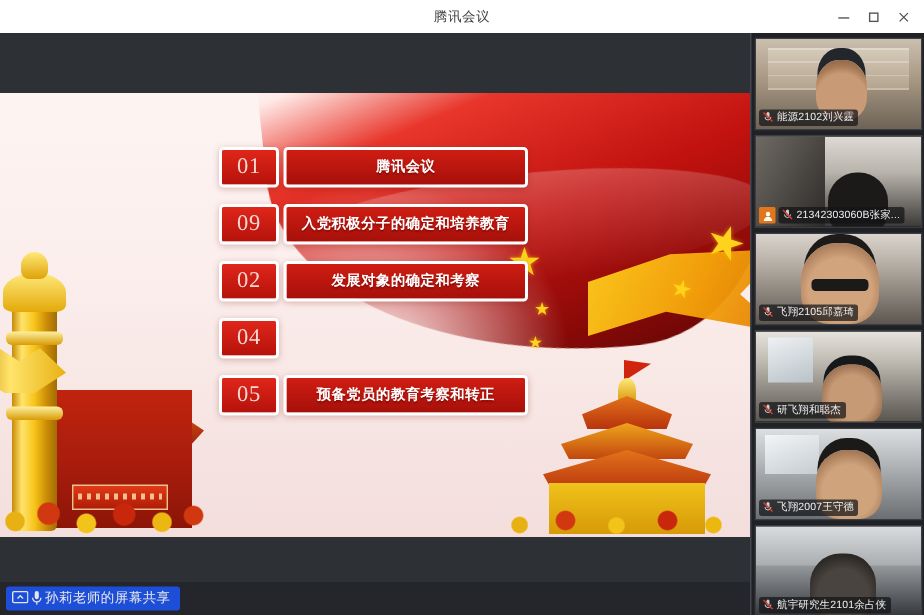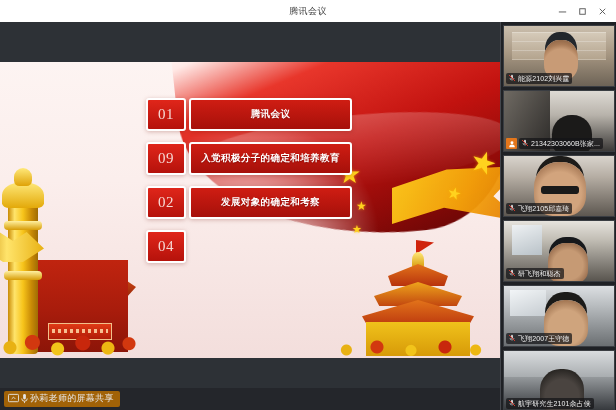--- a/index.html
+++ b/index.html
@@ -171,21 +171,21 @@
   
   .catalog{
     position:absolute;left:72px;top:44px;width:46px;
     font-family:"DejaVu Sans","Liberation Sans",sans-serif;
     color:#c41a10;font-weight:bold;font-size:25px;line-height:1.25;
     text-align:center;letter-spacing:2px;
     text-shadow:0 1px 1px rgba(150,0,0,.25);
   }
   .rows{position:absolute;left:146px;top:36px;width:206px;}
   .row{
-    position:relative;height:33px;margin-bottom:11px;display:flex;align-items:stretch;
+    position:relative;height:27px;margin-bottom:11px;display:flex;align-items:stretch;
     filter:drop-shadow(0 1px 2px rgba(120,20,10,.28));
   }
   .num{
     width:36px;background:linear-gradient(180deg,#e0261a 0%,#b5120b 100%);
     border:2px solid #ffffff;border-radius:3px;
     display:flex;align-items:center;justify-content:center;
     color:#f6d9d4;font-family:"Liberation Serif","DejaVu Serif",serif;
     font-size:15px;line-height:1;letter-spacing:.5px;
   }
   .label{
@@ -197,21 +197,21 @@
     text-shadow:0 1px 1px rgba(90,0,0,.45);
     white-space:nowrap;
   }
 
   
   .sharebar{
     position:absolute;left:0;bottom:0;width:500px;height:22px;
     background:#24262b;display:flex;align-items:center;padding-left:4px;gap:4px;
   }
   .share-chip{
-    display:flex;align-items:center;gap:0;background:#a16207;
+    display:flex;align-items:center;gap:0;background:#1d4ed8;
     padding:1px 6px 2px 4px;border-radius:2px;
   }
   .share-chip .txt{color:#e8e8e8;font-size:9px;letter-spacing:.3px;}
   .mini-icon{width:11px;height:11px;display:block;}
 
   
   .sidebar{
     position:absolute;right:0;top:22px;width:116px;height:388px;
     background:#1f2125;border-left:1px solid #44474d;
     display:flex;flex-direction:column;gap:3px;padding:3px 2px;
@@ -348,20 +348,24 @@
           <div class="num">09</div>
           <div class="label">入党积极分子的确定和培养教育</div>
         </div>
         <div class="row">
           <div class="num">02</div>
           <div class="label">发展对象的确定和考察</div>
         </div>
         <div class="row">
           <div class="num">04</div>
         </div>
+        <div class="row">
+          <div class="num">05</div>
+          <div class="label">预备党员的教育考察和转正</div>
+        </div>
       </div>
     </div>
 
     <div class="sharebar">
       <div class="share-chip">
         <svg class="mini-icon" viewBox="0 0 12 12" aria-hidden="true">
           <rect x="0.5" y="1.5" width="11" height="8" rx="1" fill="none" stroke="#e6e6e6" stroke-width="1"></rect>
           <path d="M4 6.5 L6 4.5 L8 6.5" fill="none" stroke="#e6e6e6" stroke-width="1"></path>
         </svg>
         <svg class="mini-icon" viewBox="0 0 12 12" aria-hidden="true">

